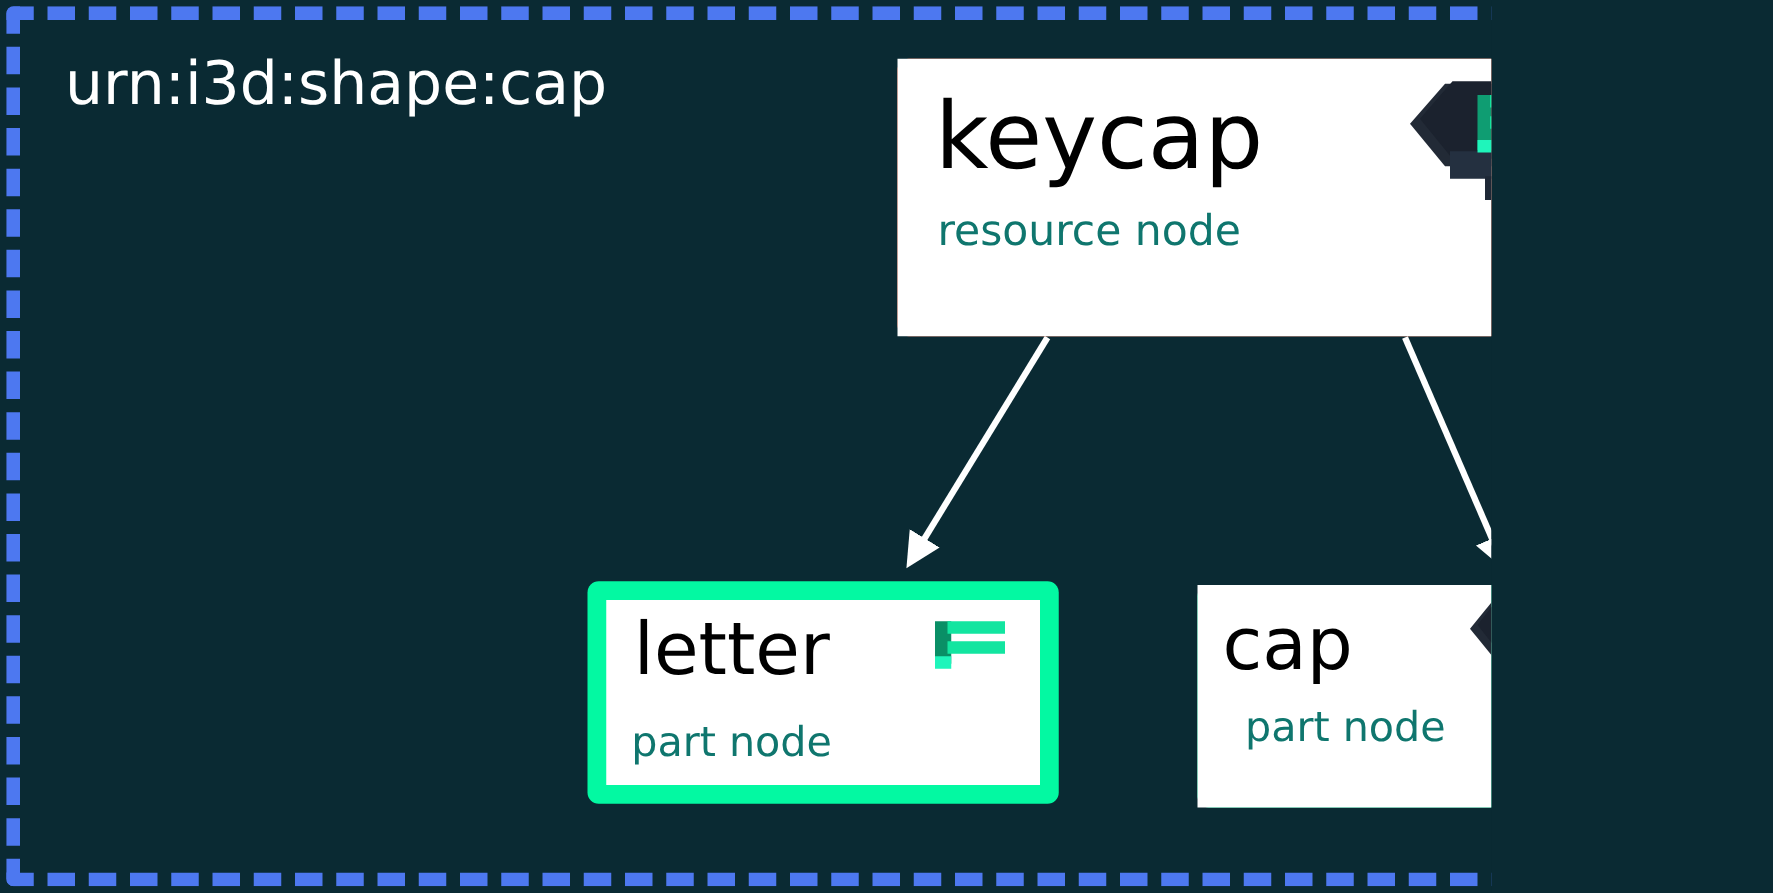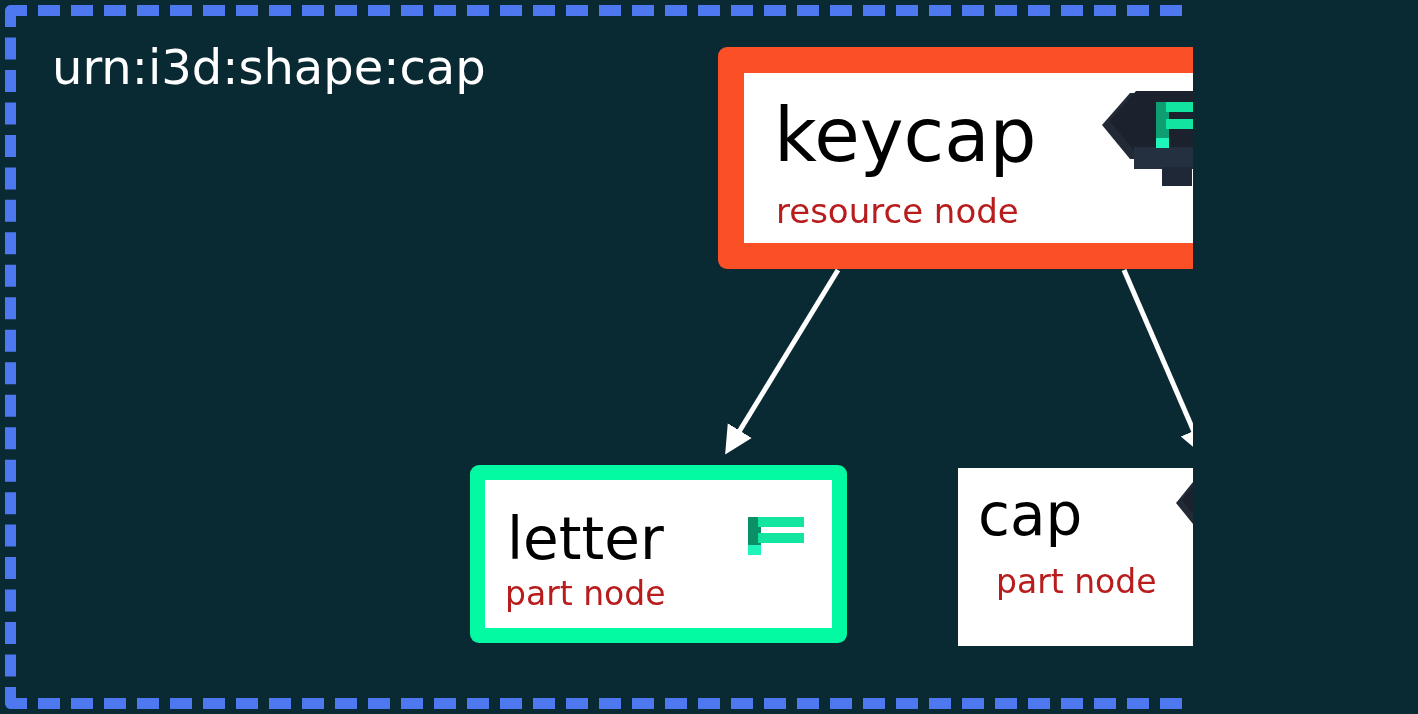--- a/index.html
+++ b/index.html
@@ -59,33 +59,33 @@
     align-items: center;
     justify-content: space-between;
   }
   .node-title {
     color: #000000;
     white-space: nowrap;
     font-weight: 400;
   }
   .node-sub {
     position: absolute;
-    color: #b91c1c;
+    color: #0f766e;
     white-space: nowrap;
     font-weight: 400;
   }
 
   
   #node-keycap {
     left: 718px;
     top: 47px;
     width: 576px;
     height: 222px;
     background: #fb4f26;
-    padding: 26px;
+    padding: 0;
   }
   #node-keycap .node-title-row {
     left: 30px;
     top: 14px;
     right: 18px;
     height: 96px;
   }
   #node-keycap .node-title { font-size: 74px; }
   #node-keycap .node-sub {
     left: 32px;
@@ -97,21 +97,21 @@
   #node-letter {
     left: 470px;
     top: 465px;
     width: 377px;
     height: 178px;
     background: #03f9a2;
     padding: 15px;
   }
   #node-letter .node-title-row {
     left: 22px;
-    top: 20px;
+    top: 0;
     right: 20px;
     height: 78px;
   }
   #node-letter .node-title { font-size: 58px; }
   #node-letter .node-sub {
     left: 20px;
     top: 94px;
     font-size: 33px;
   }
 

